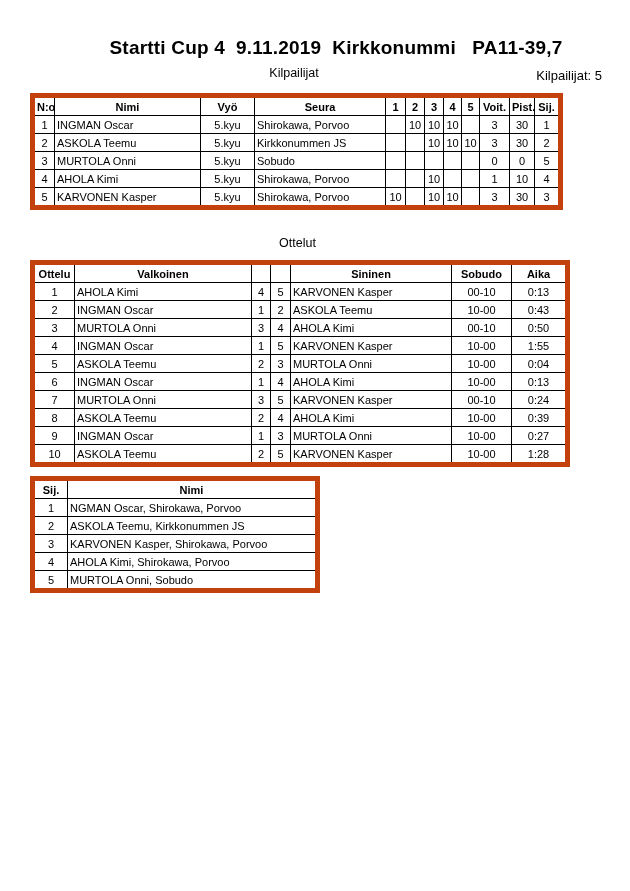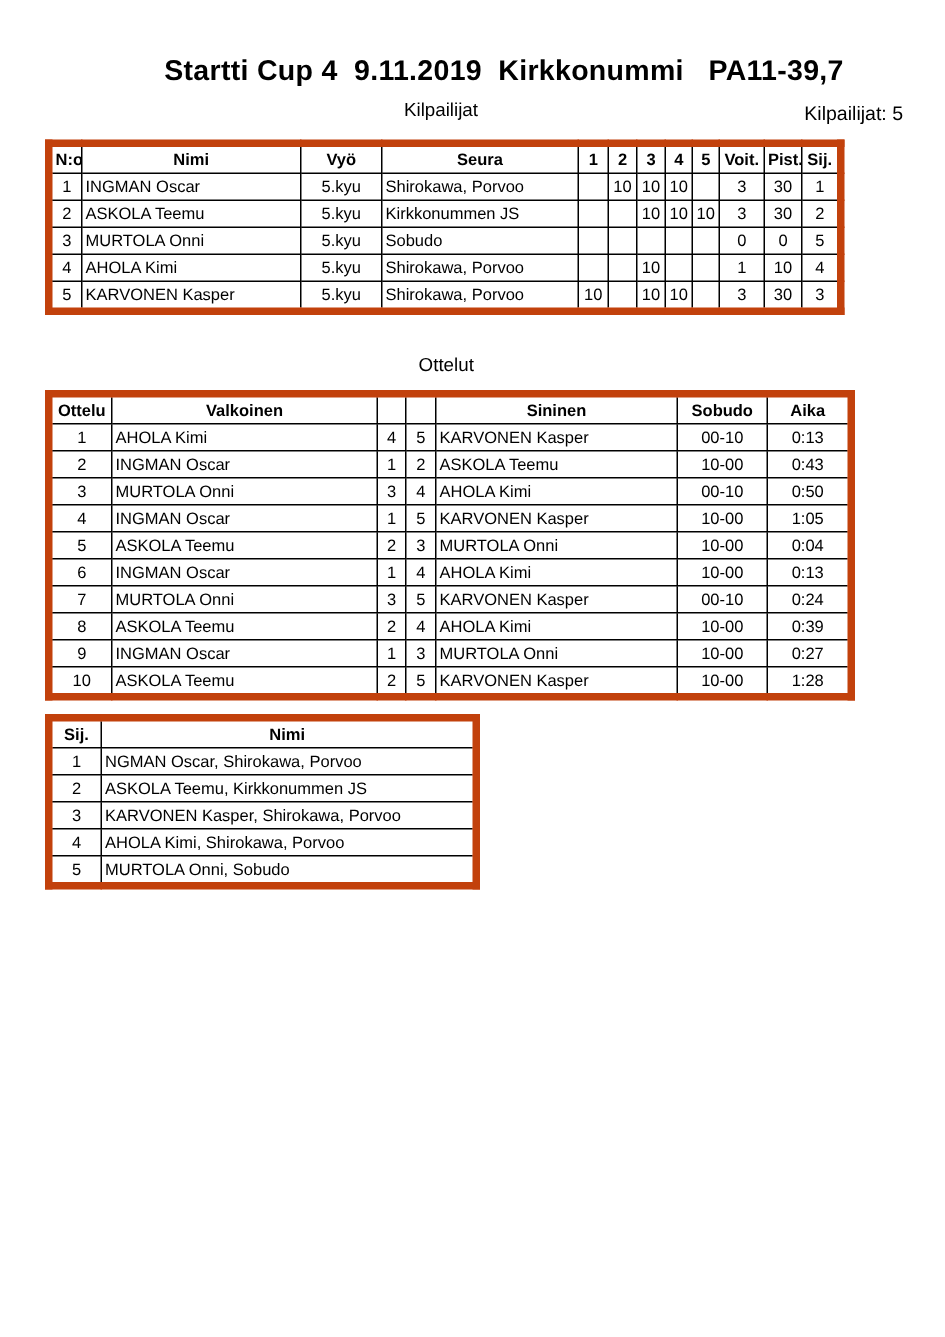--- a/index.html
+++ b/index.html
@@ -239,21 +239,21 @@
             <td class="a-c">00-10</td>
             <td class="a-c">0:50</td>
           </tr>
           <tr>
             <td class="a-c">4</td>
             <td class="a-l">INGMAN Oscar</td>
             <td class="a-c">1</td>
             <td class="a-c">5</td>
             <td class="a-l">KARVONEN Kasper</td>
             <td class="a-c">10-00</td>
-            <td class="a-c">1:05</td>
+            <td class="a-c">1:55</td>
           </tr>
           <tr>
             <td class="a-c">5</td>
             <td class="a-l">ASKOLA Teemu</td>
             <td class="a-c">2</td>
             <td class="a-c">3</td>
             <td class="a-l">MURTOLA Onni</td>
             <td class="a-c">10-00</td>
             <td class="a-c">0:04</td>
           </tr>

